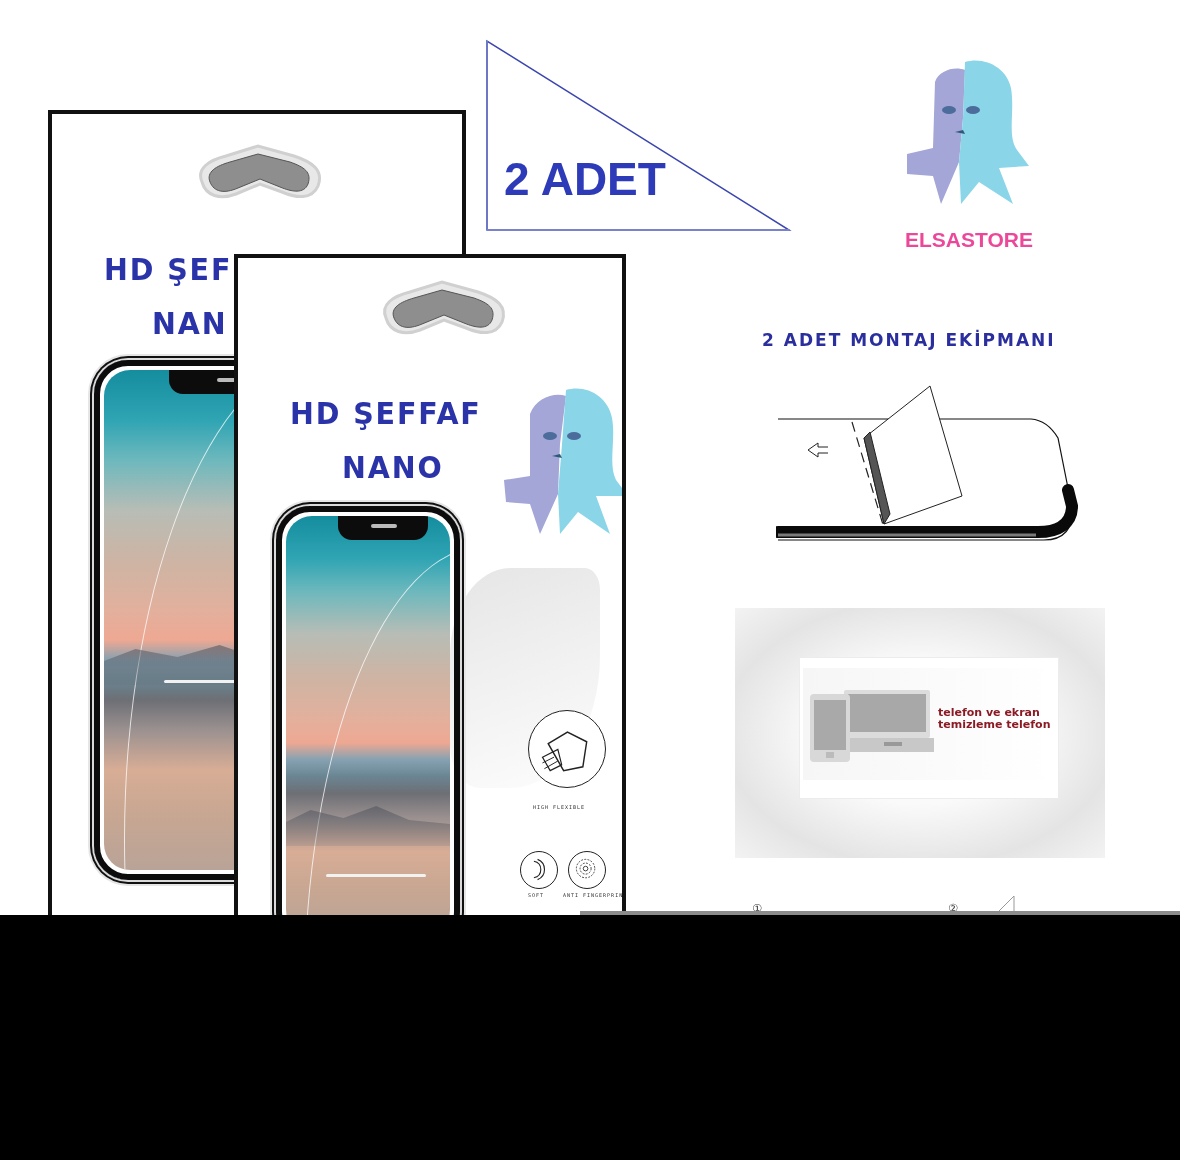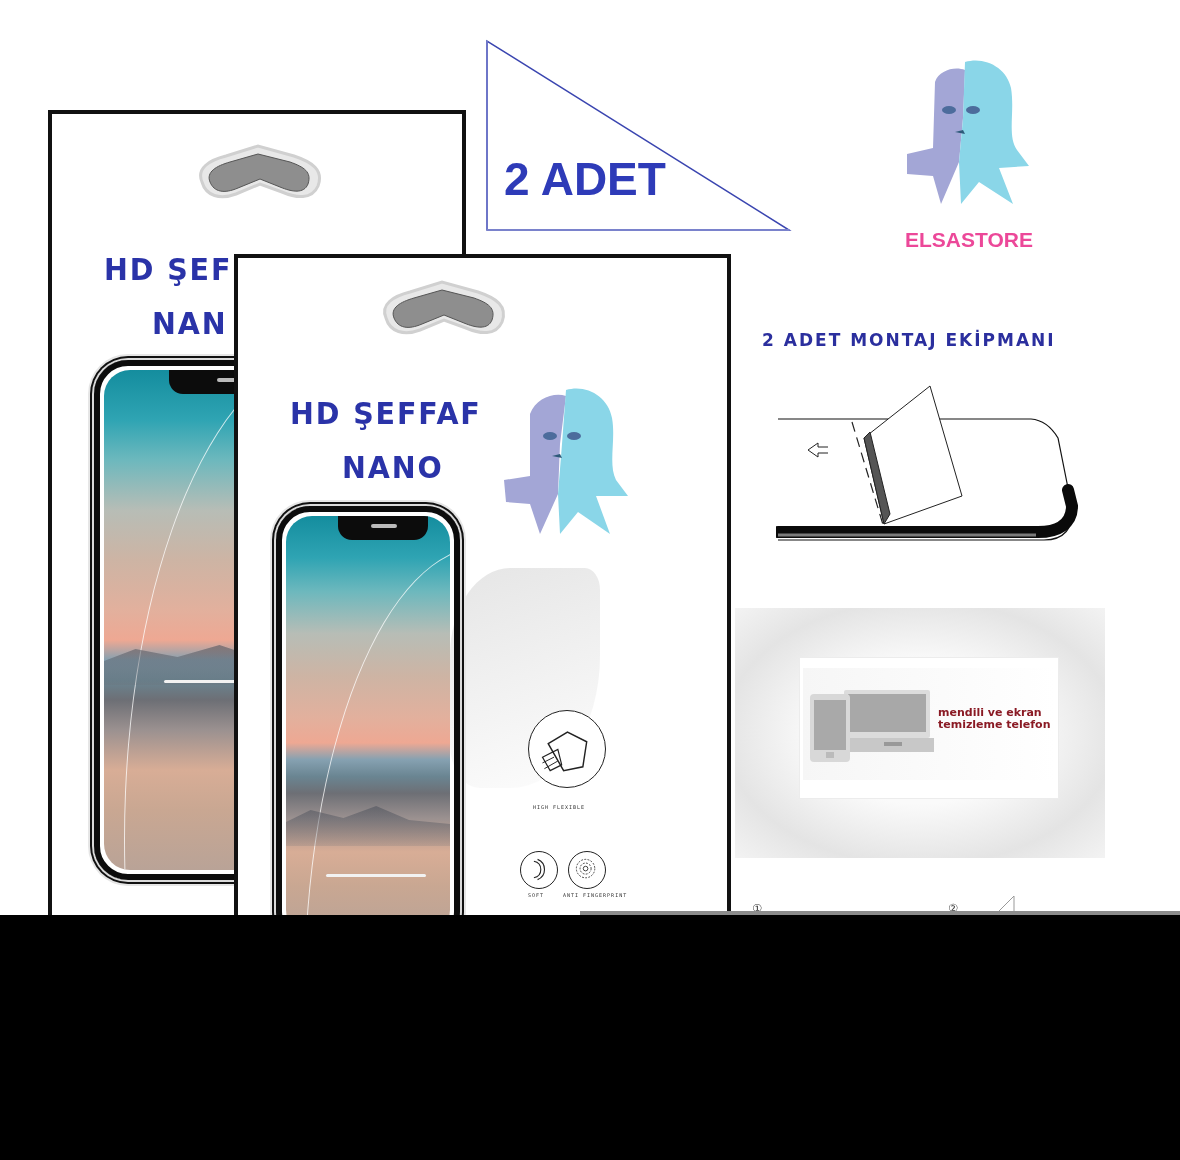--- a/index.html
+++ b/index.html
@@ -10,21 +10,21 @@
 
     
     .pkg {
       position: absolute;
       background: #ffffff;
       border: 4px solid #111111;
       border-bottom: none;
       overflow: hidden;
     }
     .pkg-back { left: 48px; top: 110px; width: 418px; height: 810px; }
-    .pkg-front { left: 234px; top: 254px; width: 497px; height: 666px; }
+    .pkg-front { left: 234px; top: 254px; width: 392px; height: 666px; }
 
     .hanger {
       position: absolute;
       width: 136px; height: 64px;
     }
     .pkg-title {
       position: absolute;
       color: #2a33a8;
       font-family: "DejaVu Sans", sans-serif;
       font-weight: bold;
@@ -247,21 +247,21 @@
 <svg class="abs" style="left:806px; top:688px; width:128px; height:80px;" viewBox="0 0 128 80">
   <rect x="38" y="2" width="86" height="48" rx="2" fill="#dcdcdc"></rect>
   <rect x="42" y="6" width="78" height="38" fill="#a8a8a8"></rect>
   <path d="M34 50 L130 50 L136 64 L28 64 Z" fill="#c8c8c8"></path>
   <rect x="78" y="54" width="18" height="4" fill="#999"></rect>
   <rect x="4" y="6" width="40" height="68" rx="4" fill="#d8d8d8"></rect>
   <rect x="8" y="12" width="32" height="50" fill="#a9a9a9"></rect>
   <rect x="20" y="64" width="8" height="6" fill="#bbb"></rect>
 </svg>
 <div class="wipe-text">
-  <div>mendili ve ekran</div>
+  <div>telefon ve ekran</div>
   <div>temizleme telefon</div>
 </div>
 
 <div class="abs" style="left:752px; top:902px; font-size:11px; color:#333;">①</div>
 <div class="abs" style="left:948px; top:902px; font-size:11px; color:#333;">②</div>
 <svg class="abs" style="left:990px; top:892px; width:30px; height:24px;" viewBox="0 0 30 24">
   <path d="M6 22 L24 4 L24 22" fill="none" stroke="#999" stroke-width="1"></path>
 </svg>
 
 <div class="grey-line"></div>

